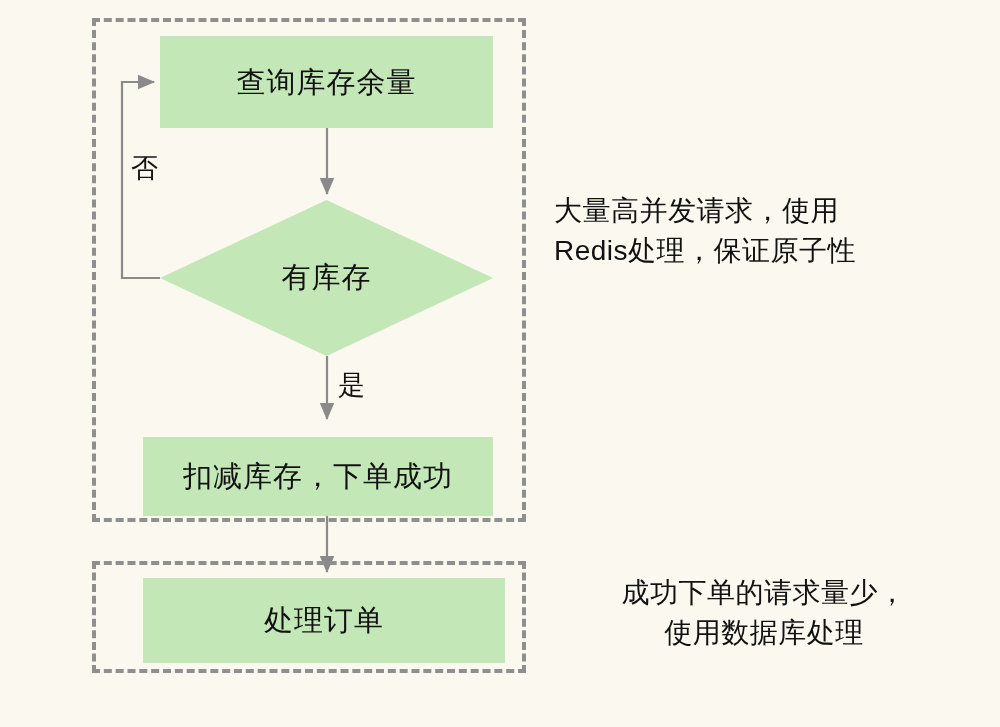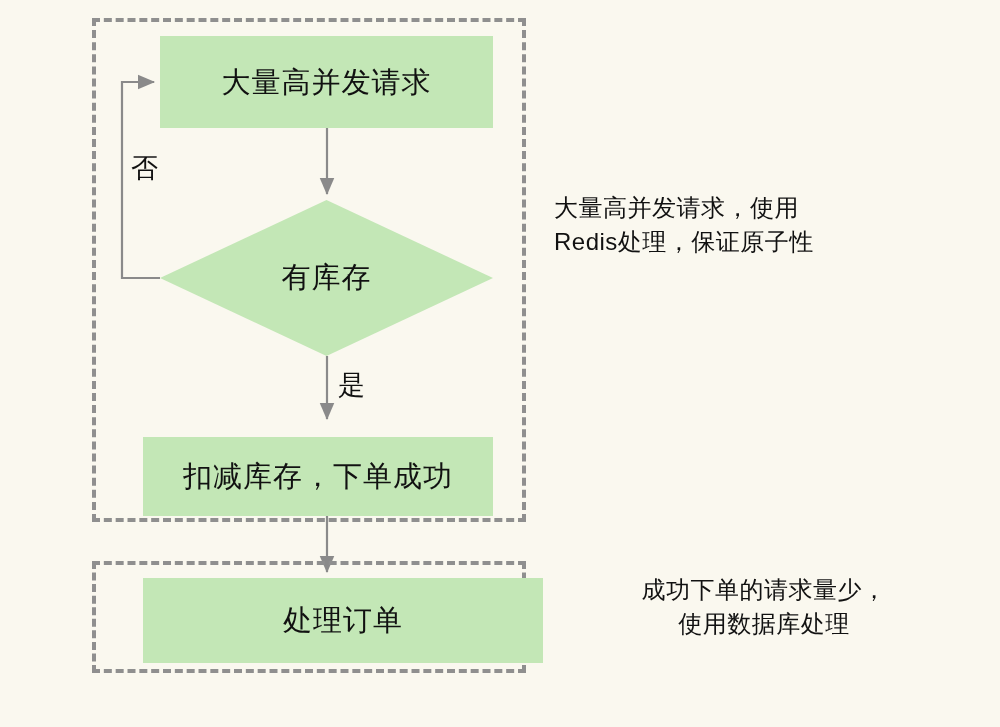--- a/index.html
+++ b/index.html
@@ -66,21 +66,21 @@
   #node-deduct-stock {
     left: 143px;
     top: 425px;
     width: 350px;
     height: 79px;
     margin-top: 12px;
   }
   #node-process-order {
     left: 143px;
     top: 578px;
-    width: 400px;
+    width: 362px;
     height: 85px;
   }
 
   
   #node-has-stock {
     position: absolute;
     left: 160px;
     top: 200px;
     width: 333px;
     height: 156px;
@@ -118,21 +118,21 @@
   }
   #edge-label-yes {
     left: 338px;
     top: 372px;
   }
 
   
   .annotation {
     position: absolute;
     color: #111111;
-    font-size: 24px;
+    font-size: 28px;
     line-height: 1.42;
     white-space: pre-line;
     letter-spacing: 0.5px;
   }
   #annotation-redis {
     left: 554px;
     top: 191px;
     width: 420px;
   }
   #annotation-db {
@@ -161,21 +161,21 @@
     deduct-stock --&gt;
   <path d="M327,356 L327,419" stroke="#8a8a8a" stroke-width="2.2" fill="none" marker-end="url(#arrowhead)"></path>
 
   
   <path d="M327,504 L327,572" stroke="#8a8a8a" stroke-width="2.2" fill="none" marker-end="url(#arrowhead)"></path>
 </svg>
 
 <div class="group-box" id="group-redis"></div>
 <div class="group-box" id="group-db"></div>
 
-<div class="process-box" id="node-query-stock">大量高并发请求</div>
+<div class="process-box" id="node-query-stock">查询库存余量</div>
 
 <div id="node-has-stock">
   <div class="diamond-shape"></div>
   <div class="diamond-label">有库存</div>
 </div>
 
 <div class="process-box" id="node-deduct-stock">扣减库存，下单成功</div>
 
 <div class="process-box" id="node-process-order">处理订单</div>
 

